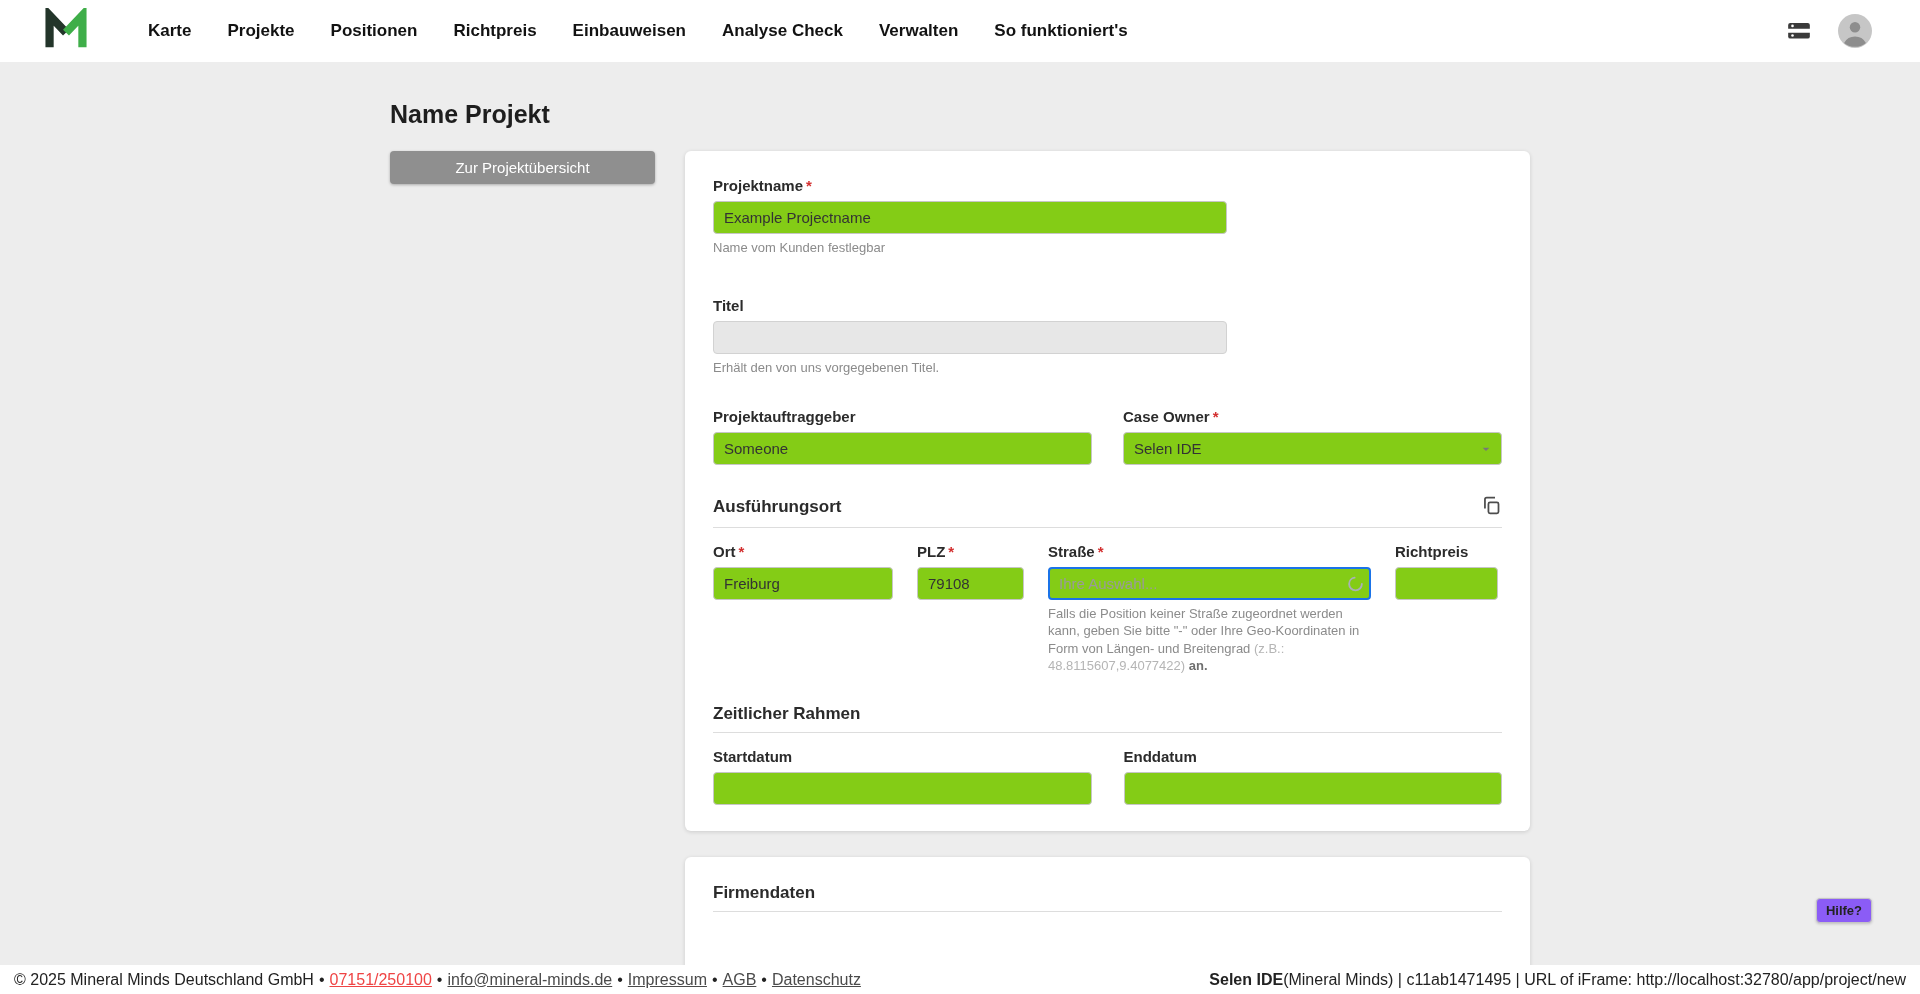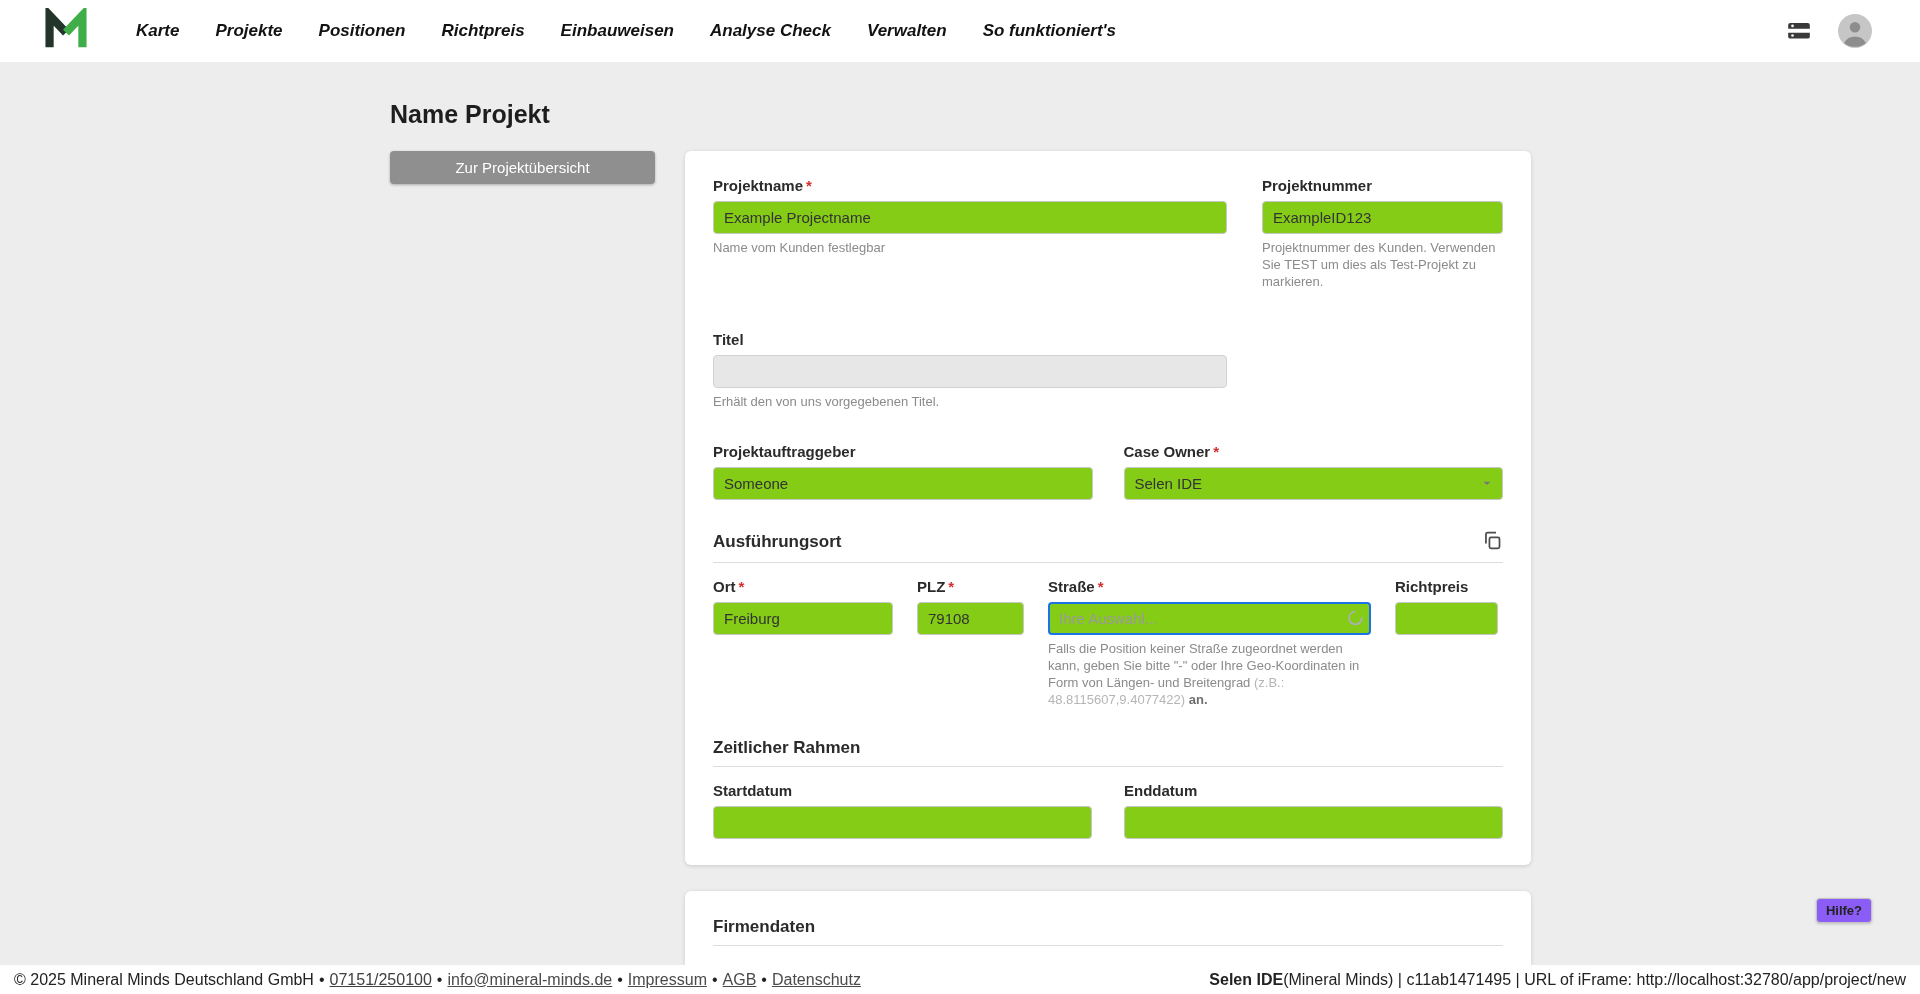--- a/index.html
+++ b/index.html
@@ -10,21 +10,21 @@
     color: #2b2b2b;
   }
 
   
   header {
     height: 62px; background: #ffffff;
     display: flex; align-items: center;
     padding: 0 48px 0 44px;
   }
   .brand { display: flex; align-items: center; cursor: pointer; }
-  .nav-items { display: flex; gap: 36px; margin-left: 48px; list-style: none; font-style: italic; }
+  .nav-items { display: flex; gap: 36px; margin-left: 60px; list-style: none; }
   .nav-item {
     font-size: 17px; font-weight: 700; color: #121212;
     white-space: nowrap; cursor: pointer;
   }
   .header-right { margin-left: auto; display: flex; align-items: center; gap: 24px; }
   .icon-btn { background: none; border: none; cursor: pointer; display: flex; align-items: center; }
 
   
   .container { width: 1140px; margin: 0 auto; padding-top: 38px; }
   .page-title { font-size: 25px; font-weight: 700; color: #1e1e1e; margin-bottom: 22px; }
@@ -102,21 +102,21 @@
   
   footer {
     position: fixed; left: 0; right: 0; bottom: 0; height: 29px;
     background: #ffffff; z-index: 20;
     display: flex; align-items: center; justify-content: space-between;
     padding: 0 14px; font-size: 16px; color: #222;
   }
   .footer-left, .footer-right { display: flex; align-items: center; white-space: nowrap; }
   .sep { margin: 0 5px; color: #222; }
   .flink { color: #4a4a4a; text-decoration: underline; cursor: pointer; }
-  .flink.phone { color: #404040; }
+  .flink.phone { color: #ef4444; }
 </style>
 </head>
 <body>
 
 <header>
   <a class="brand">
     <span>
       <svg viewBox="0 0 48 46" width="44" height="42">
         <path d="M6 43 V8 L24 27" fill="none" stroke="#23352a" stroke-width="9"></path>
         <path d="M24 27 L42 8 V43" fill="none" stroke="#3fae49" stroke-width="9"></path>
@@ -165,27 +165,20 @@
       <section class="card">
 
         <div class="form-row mb-row1">
           <div class="field w-lg">
             <span class="field-label">
               <span>Projektname</span><span class="req">*</span>
             </span>
             <input class="text-input" type="text" value="Example Projectname" style="">
             <span class="helper">Name vom Kunden festlegbar</span>
           </div>
-          <div class="field w-sm">
-            <span class="field-label">
-              <span>Projektnummer</span>
-            </span>
-            <input class="text-input" type="text" value="ExampleID123" style="">
-            <span class="helper">Projektnummer des Kunden. Verwenden Sie TEST um dies als Test-Projekt zu markieren.</span>
-          </div>
         </div>
 
         <div class="form-row mb-row2">
           <div class="field w-lg">
             <span class="field-label">
               <span>Titel</span>
             </span>
             <input class="text-input" type="text" disabled="" style="">
             <span class="helper">Erhält den von uns vorgegebenen Titel.</span>
           </div>

